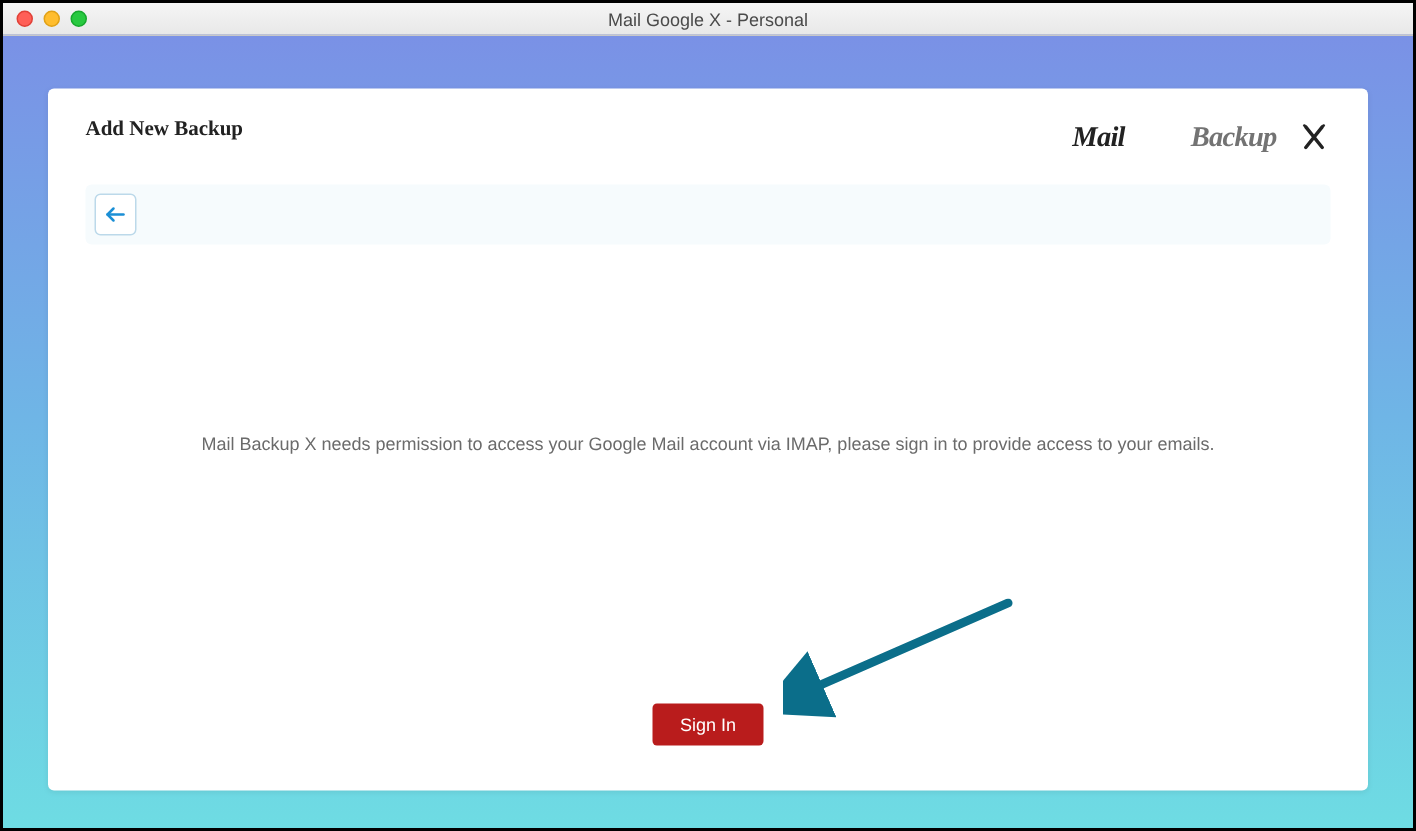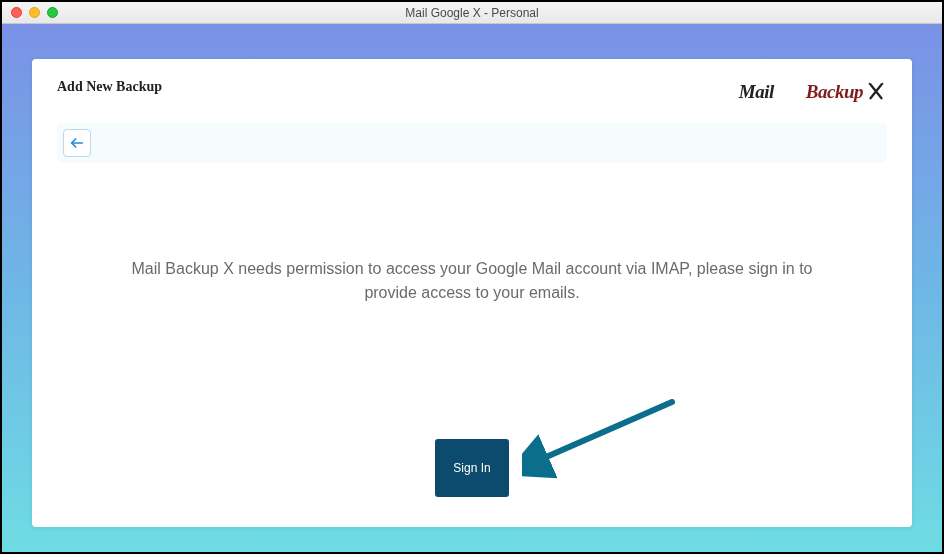--- a/index.html
+++ b/index.html
@@ -96,30 +96,30 @@
     .card-title {
       font-size: 14px;
       font-weight: 700;
       color: #222;
       font-family: Georgia, 'Times New Roman', serif;
     }
 
     .logo {
       display: flex;
       align-items: center;
-      gap: 0;
+      gap: 12px;
       font-family: Georgia, 'Times New Roman', serif;
       font-size: 19px;
       font-style: italic;
       font-weight: 700;
       letter-spacing: -0.5px;
     }
 
     .logo-mail { color: #222; }
-    .logo-backup { color: #7f1d1d; padding-left: 32px; }
+    .logo-backup { color: #737373; padding-left: 32px; }
     .logo-x { color: #222; padding-left: 2px; font-size: 22px;}
     .logo-x svg { vertical-align: -3px; }
 
     .toolbar {
       background: #f6fbfd;
       border-radius: 4px;
       padding: 6px 6px;
       margin-bottom: 10px;
       display: flex;
       align-items: center;
@@ -144,40 +144,40 @@
     .content {
       flex: 1;
       display: flex;
       flex-direction: column;
       align-items: center;
       justify-content: center;
       position: relative;
     }
 
     .permission-text {
-      font-size: 16px;
+      font-size: 12px;
       color: #6b6b6b;
       text-align: center;
       max-width: 700px;
       line-height: 1.5;
       transform: translateY(-20px);
     }
 
     .footer {
       display: flex;
       justify-content: center;
       padding-top: 10px;
       position: relative;
     }
 
     .signin-button {
-      background: #0c4a6e;
+      background: #b91c1c;
       color: #ffffff;
       border: none;
-      padding: 22px 18px;
+      padding: 7px 18px;
       font-size: 12px;
       border-radius: 3px;
       cursor: pointer;
     }
 
     .annotation-arrow {
       position: absolute;
       left: calc(50% + 50px);
       bottom: 18px;
       pointer-events: none;

